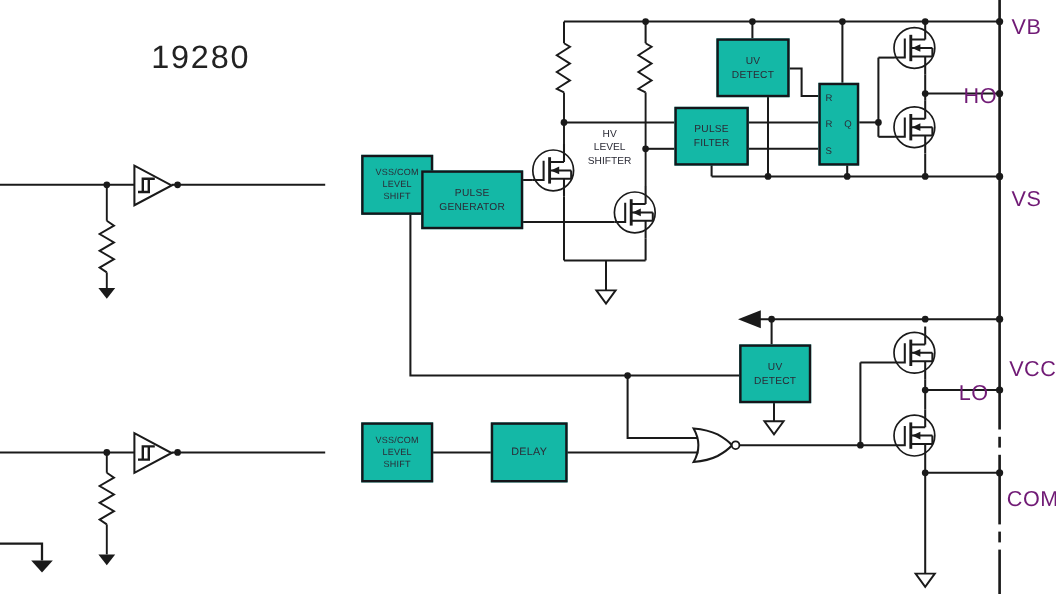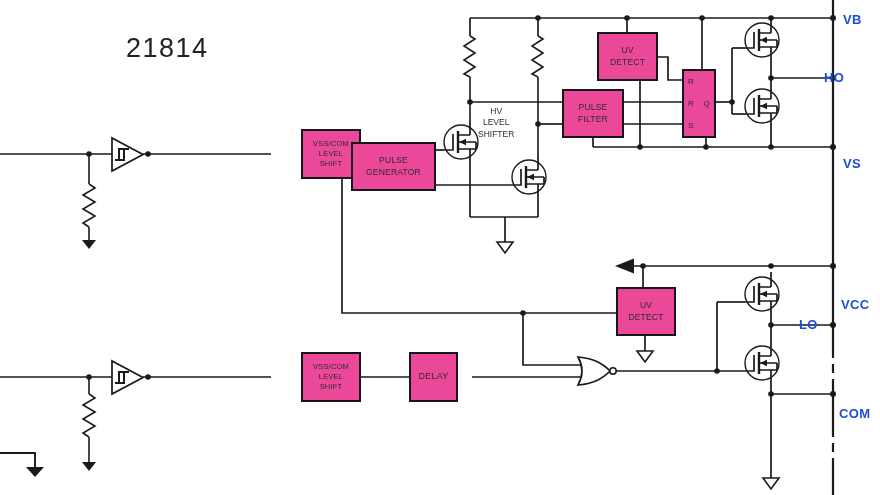--- a/index.html
+++ b/index.html
@@ -2,35 +2,35 @@
 <html><head>
 <meta charset="utf-8">
 <style>
   html,body{margin:0;padding:0;background:#fff;}
   #canvas{
     position:relative;width:880px;height:495px;background:#fff;overflow:hidden;
     font-family:"Liberation Sans",sans-serif;
   }
   #wires{position:absolute;left:0;top:0;}
   .blk{
-    position:absolute;border:2px solid #15151a;background:#ec4899;
+    position:absolute;border:2px solid #15151a;background:#14b8a6;
     display:flex;align-items:center;justify-content:center;text-align:center;
     color:#2b2b36;box-sizing:border-box;
   }
   .blk span{white-space:pre-line;line-height:1.3;letter-spacing:.2px;}
   .freelabel{
-    position:absolute;display:flex;align-items:center;justify-content:flex-start;
+    position:absolute;display:flex;align-items:center;justify-content:center;
     text-align:center;color:#2b2b36;
   }
   .freelabel span{white-space:pre-line;line-height:1.3;}
   .f75{font-size:7.5px;margin-left:30px;}
   .f85{font-size:8.5px;}
   .f9{font-size:9px;letter-spacing:.4px;}
   .pin{
-    position:absolute;font-size:13px;font-weight:bold;color:#1d4ed8;
+    position:absolute;font-size:18px;font-weight:normal;color:#701a75;
     letter-spacing:.4px;
   }
   .latchlbl{position:absolute;font-size:8px;color:#2b2b36;}
   #partnum{
     position:absolute;left:126px;top:33px;font-size:27px;color:#222;
     letter-spacing:1.5px;
   }
 </style>
 </head>
 <body>
@@ -213,21 +213,21 @@
       <circle cx="771" cy="325" r="2.8"></circle>
         <circle cx="833" cy="325" r="3"></circle>
       <circle cx="771" cy="394" r="2.8"></circle>
         <circle cx="833" cy="394" r="3"></circle>
       <circle cx="717" cy="371" r="2.8"></circle>
       <circle cx="89" cy="377" r="2.8"></circle>
         <circle cx="148" cy="377" r="2.8"></circle>
     </g>
   </svg>
 
-  <div id="partnum">21814</div>
+  <div id="partnum">19280</div>
 
   <div class="blk f75" style="left:271px;top:129px;width:60px;height:50px;">
     <span>VSS/COM
 LEVEL
 SHIFT</span>
   </div>
 
   <div class="blk f85" style="left:351px;top:142px;width:85px;height:49px;">
     <span>PULSE
 GENERATOR</span>
@@ -254,30 +254,30 @@
     <span class="latchlbl" style="left:4px;top:28px;">R</span>
     <span class="latchlbl" style="left:4px;top:50px;">S</span>
     <span class="latchlbl" style="right:4px;top:28px;">Q</span>
   </div>
 
   <div class="blk f85" style="left:616px;top:287px;width:60px;height:49px;">
     <span>UV
 DETECT</span>
   </div>
 
-  <div class="blk f9" style="left:409px;top:352px;width:49px;height:50px;">
+  <div class="blk f9" style="left:409px;top:352px;width:64px;height:50px;">
     <span>DELAY</span>
   </div>
 
   <div class="blk f75" style="left:271px;top:352px;width:60px;height:50px;">
     <span>VSS/COM
 LEVEL
 SHIFT</span>
   </div>
 
   <div class="pin" style="left:843px;top:12px;">VB</div>
-  <div class="pin" style="left:824px;top:70px;">HO</div>
+  <div class="pin" style="left:803px;top:70px;">HO</div>
   <div class="pin" style="left:843px;top:156px;">VS</div>
   <div class="pin" style="left:841px;top:258px;margin-top:39px;">VCC</div>
   <div class="pin" style="left:799px;top:317px;">LO</div>
   <div class="pin" style="left:839px;top:406px;">COM</div>
 
 </div>
 
 </body></html>

